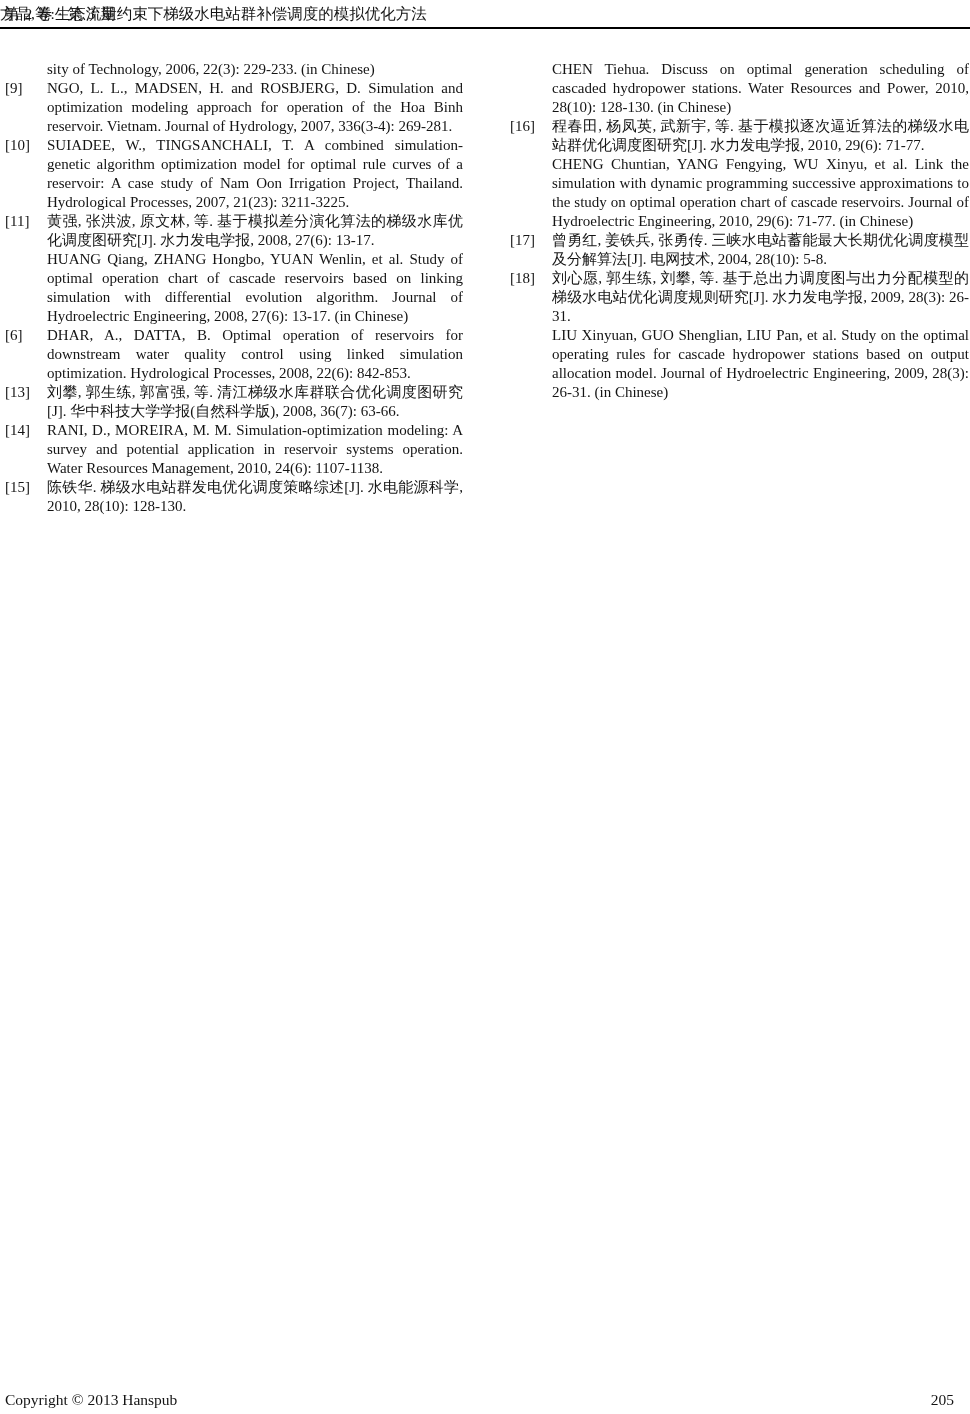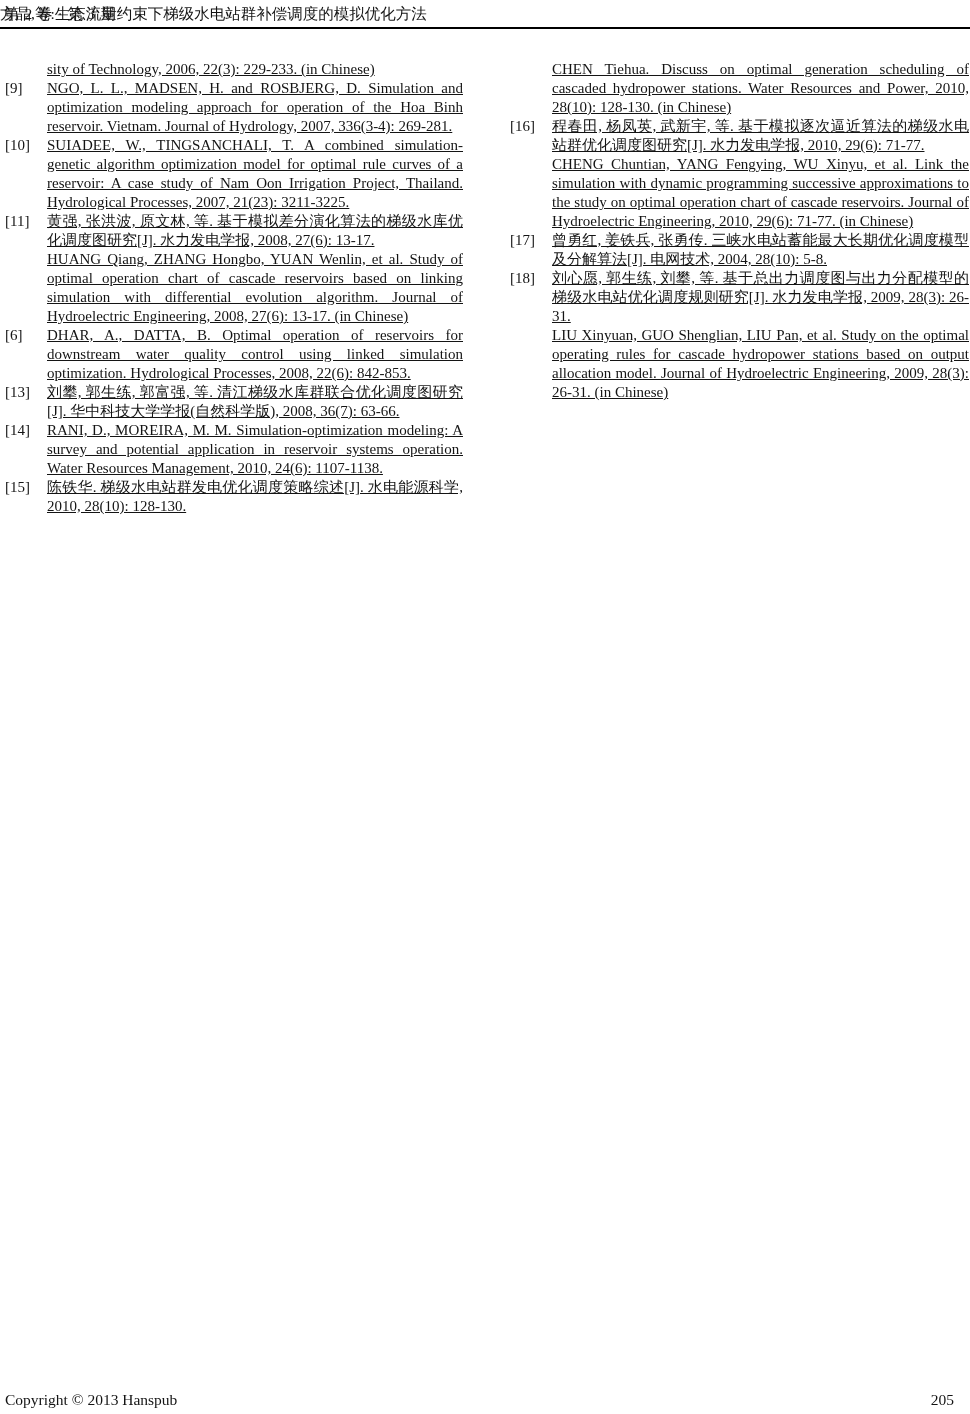--- a/index.html
+++ b/index.html
@@ -21,21 +21,21 @@
 
   
   .cols { position: absolute; top: 60px; left: 5px; display: flex; }
   .col { width: 458px; }
   .col-left { margin-right: 47px; }
   .col-right { width: 459px; }
 
   .ref { display: flex; font-size: 15px; line-height: 19px; }
   .ref-num { width: 42px; flex: 0 0 42px; text-align: left; }
   .ref-body { flex: 1; min-width: 0; }
-  .ref-body p { margin: 0; text-align: justify; text-justify: inter-word; text-decoration: underline; }
+  .ref-body p { margin: 0; text-align: justify; text-justify: inter-word; }
 
   
   .ftr {
     position: absolute; bottom: 5px; left: 5px; right: 16px;
     display: flex; justify-content: space-between;
     font-size: 15.5px; line-height: 18px;
   }
 </style>
 </head>
 <body>

